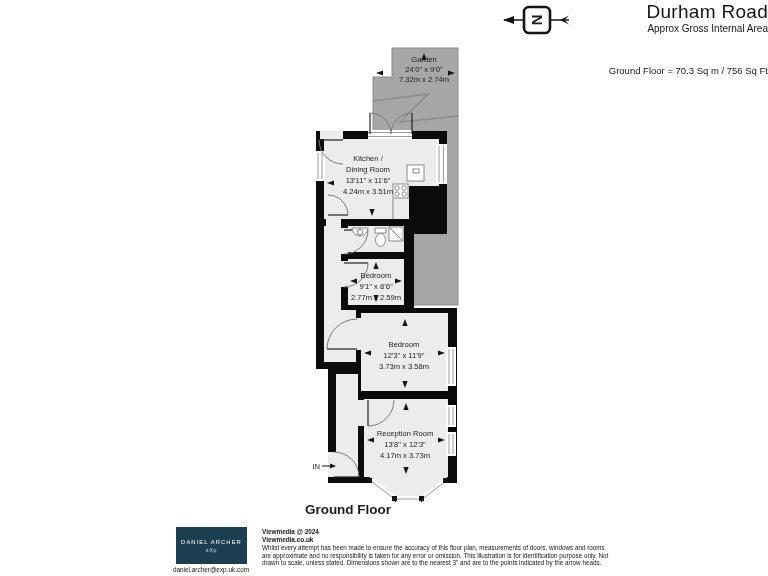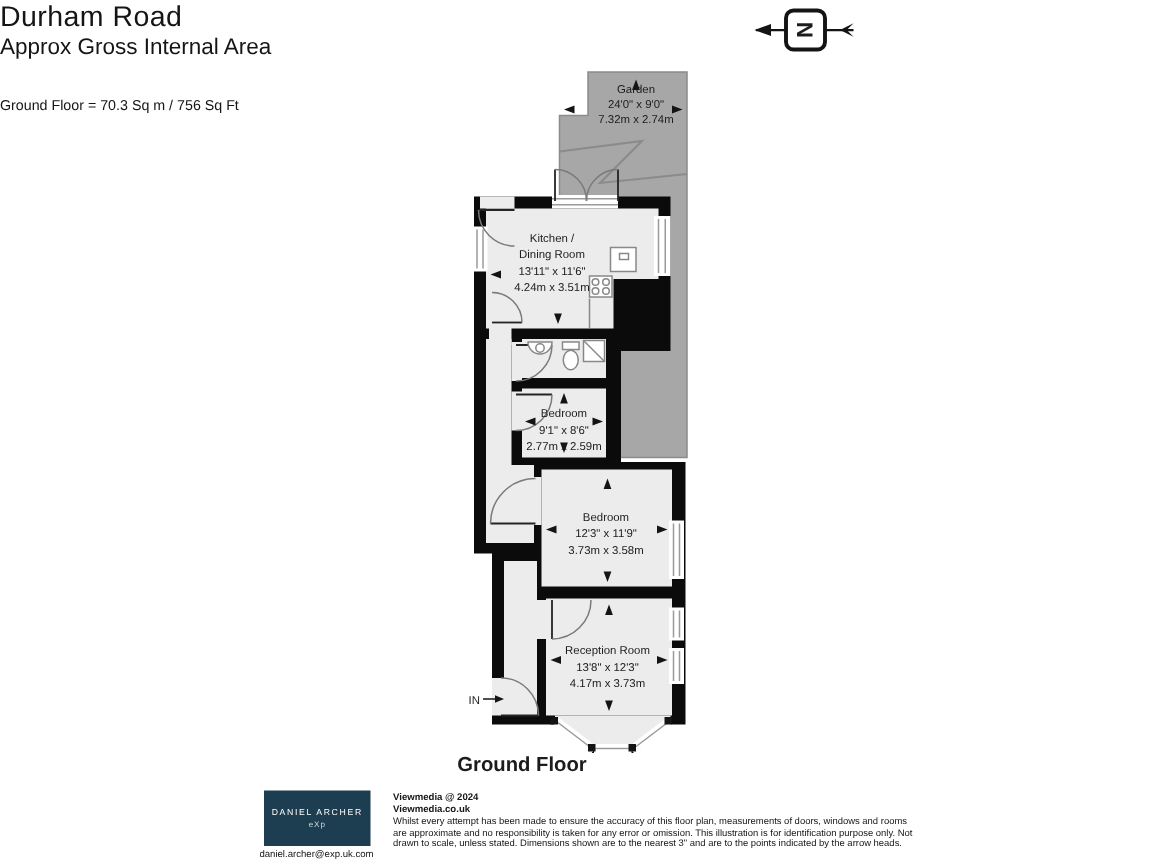--- a/index.html
+++ b/index.html
@@ -1,23 +1,23 @@
 <!DOCTYPE html>
 <html style="--wall: #0b0b0b; --floor: #ececec; --garden: #a7a7a7; --gardenBorder: #8b8b8b; --logoBg: #1d3d50;"><head>
 <meta charset="utf-8">
 <style>
   :root{
     --wall:#0b0b0b; --floor:#ececec; --garden:#a7a7a7; --gardenBorder:#8b8b8b; --logoBg:#1d3d50;
   }
   html,body{margin:0;padding:0;}
   body{width:768px;height:576px;position:relative;background:#ffffff;overflow:hidden;
        font-family:"Liberation Sans", sans-serif;color:#151515;}
-  .hdr{position:absolute;left:0;right:0;text-align:left;}
+  .hdr{position:absolute;left:0;right:0;text-align:right;}
   .hdr-title{top:1px;font-size:19px;letter-spacing:.3px;}
-  .hdr-sub1{top:23px;font-size:15px;}
+  .hdr-sub1{top:23px;font-size:10px;}
   .hdr-sub2{top:33px;font-size:9.5px;margin-top:32px;}
   svg{position:absolute;left:0;top:0;}
   svg text{font-family:"Liberation Sans", sans-serif;fill:#1c1c1c;}
   .rl{font-size:7.6px;text-anchor:middle;}
   .floor-label{font-size:13.5px;font-weight:bold;text-anchor:middle;}
   .in-label{font-size:7.6px;text-anchor:end;}
   .compass-letter{font-size:15px;font-weight:bold;text-anchor:middle;}
   .wallfill{fill:var(--wall);stroke:var(--wall);stroke-width:4;stroke-linejoin:miter;}
   .carve{fill:var(--floor);}
   .gap{fill:var(--floor);}

